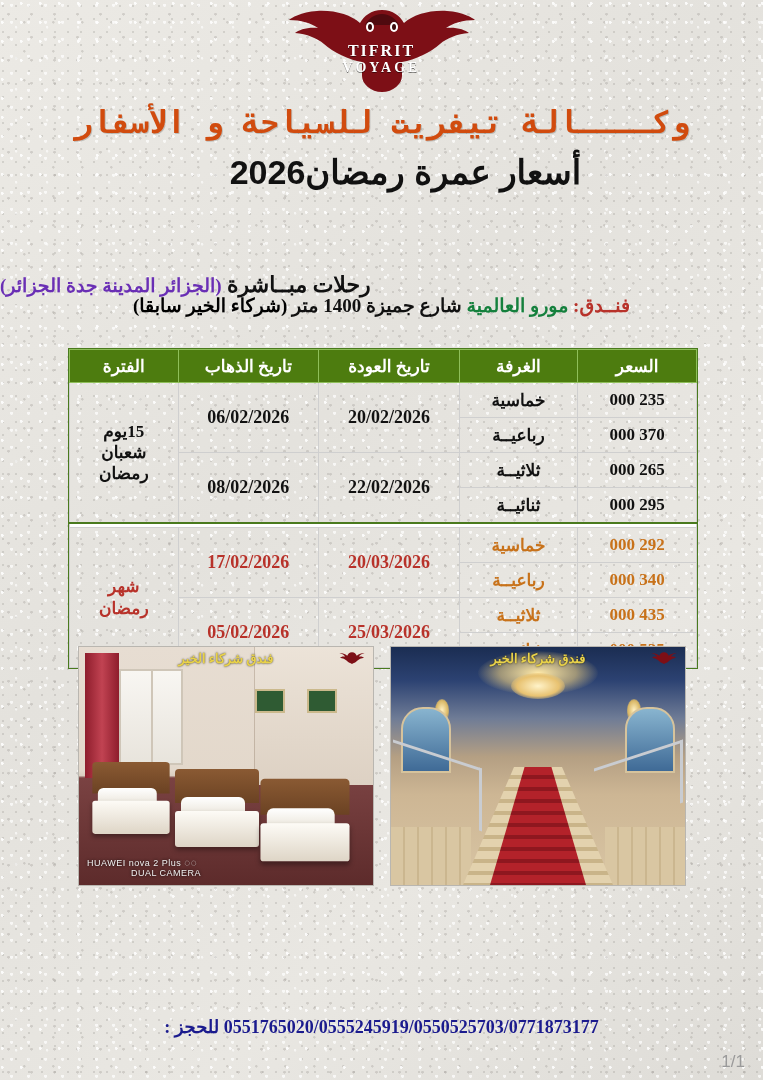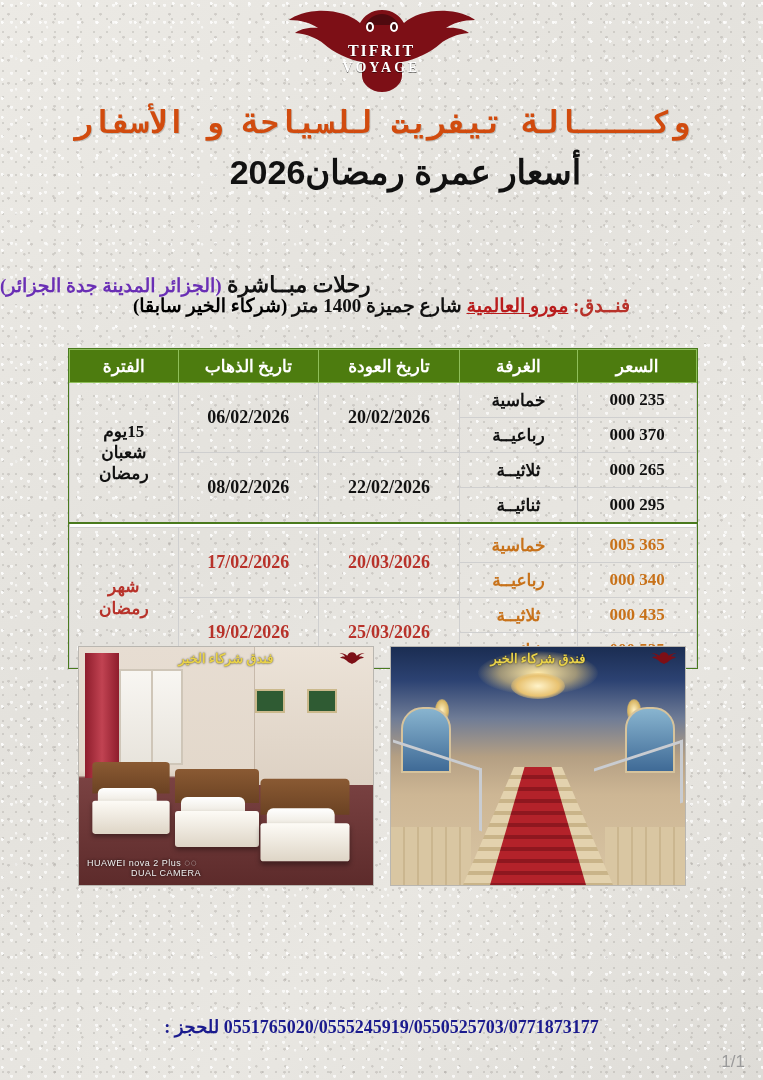--- a/index.html
+++ b/index.html
@@ -100,21 +100,21 @@
     position: absolute;
     top: 294px;
     left: 0; right: 0;
     text-align: center;
     font-size: 19px;
     font-weight: bold;
     font-family: "Liberation Serif", serif;
     color: #111111;
   }
   .hotel-line .lbl { color: #b8322a; }
-  .hotel-line .nm  { color: #b91c1c; text-decoration: underline; }
+  .hotel-line .nm  { color: #15803d; }
   .hotel-line .note{ color: #000000; }
   .hotel-line .mid { color: #111111; }
 
   
   .table-wrap {
     position: absolute;
     top: 348px;
     left: 68px;
     width: 628px;
     border: 1px solid #4a7a1e;
@@ -414,38 +414,38 @@
         <tr class="g1">
           <td class="price">295 000</td>
           <td class="room">ثنائيــة</td>
         </tr>
 
         <tr class="sep-row">
           <td colspan="5"></td>
         </tr>
 
         <tr class="g2">
-          <td class="price">365 005</td>
+          <td class="price">292 000</td>
           <td class="room">خماسية</td>
           <td class="date" rowspan="2">20/03/2026</td>
           <td class="date" rowspan="2">17/02/2026</td>
           <td class="period" rowspan="4">
             <div>شهر</div>
             <div>رمضان</div>
           </td>
         </tr>
         <tr class="g2">
           <td class="price">340 000</td>
           <td class="room">رباعيــة</td>
         </tr>
         <tr class="g2">
           <td class="price">435 000</td>
           <td class="room">ثلاثيــة</td>
           <td class="date" rowspan="2">25/03/2026</td>
-          <td class="date" rowspan="2">19/02/2026</td>
+          <td class="date" rowspan="2">05/02/2026</td>
         </tr>
         <tr class="g2">
           <td class="price">525 000</td>
           <td class="room">ثنائيــة</td>
         </tr>
 
       </tbody>
     </table>
   </div>
 

